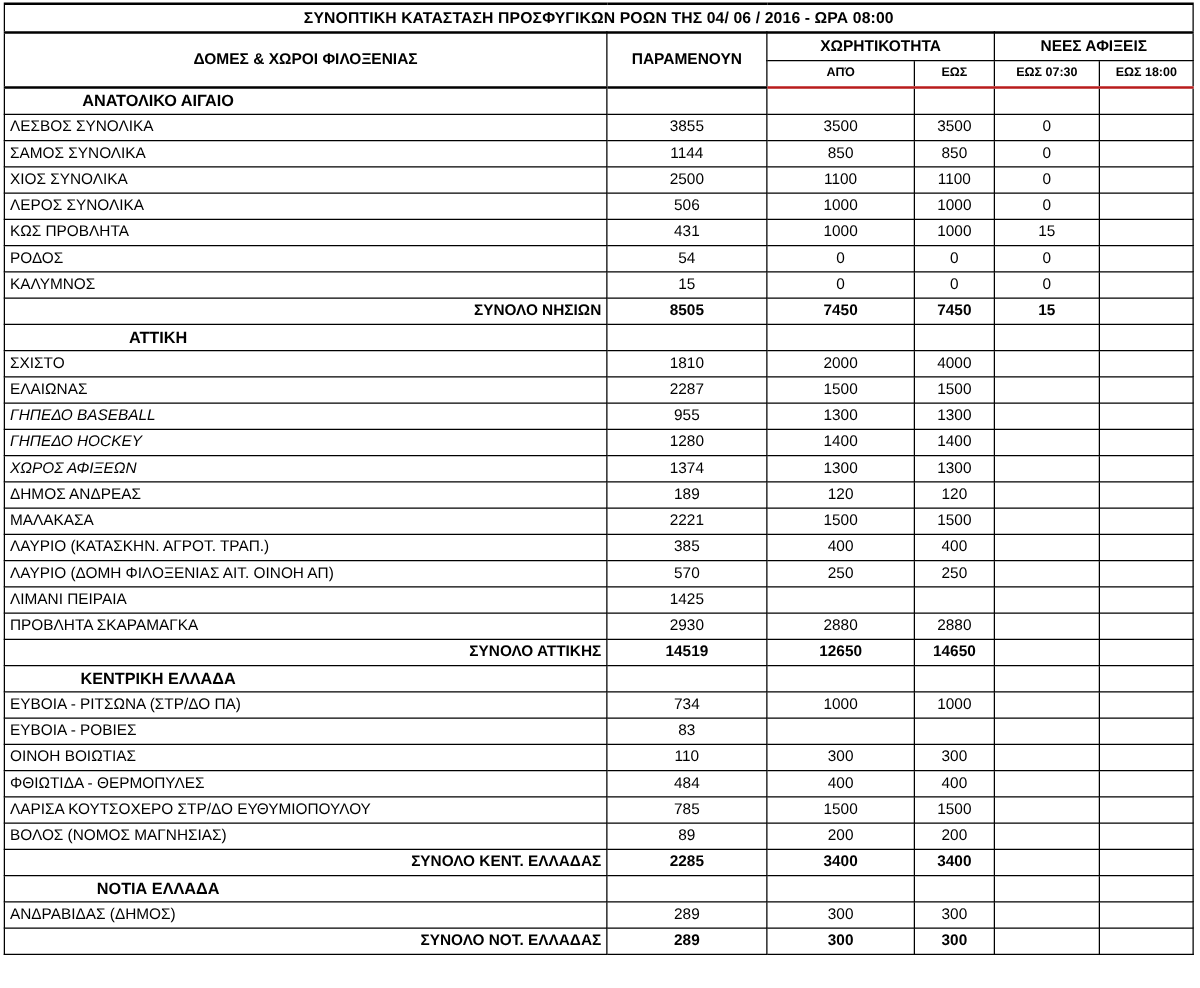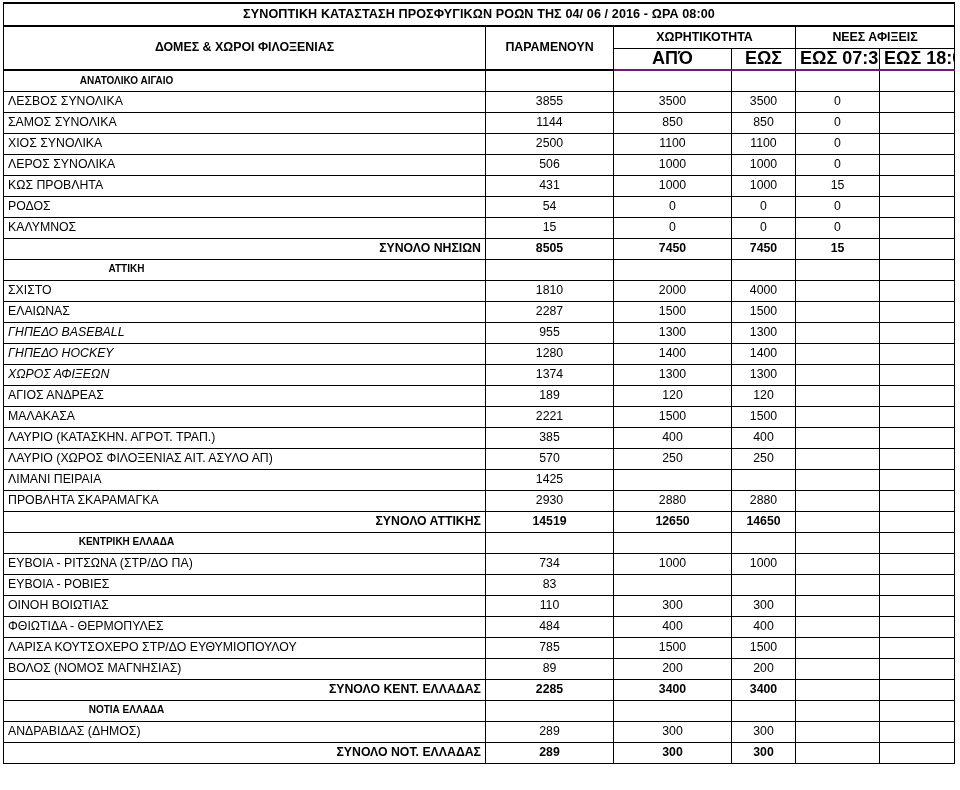--- a/index.html
+++ b/index.html
@@ -61,29 +61,29 @@
     height: 22px;
     text-align: center;
     font-weight: bold;
     font-size: 12.4px;
   }
   tr.head-row.first td { border-top: 2px solid #000; }
   tr.subhead-row td {
     height: 22px;
     text-align: center;
     font-weight: bold;
-    font-size: 18px;
-    border-bottom: 2px solid #701a75;
+    font-size: 10px;
+    border-bottom: 2px solid #b91c1c;
   }
 
   
   tr.section-row td.sec-label {
     text-align: center;
     font-weight: bold;
-    font-size: 10px;
+    font-size: 13px;
     padding-right: 240px;
   }
   
   td.name      { text-align: left; margin-top: 24px;  }
   td.num       { text-align: center; }
   td.italic    { font-style: italic; }
   
   tr.total-row td {
     font-weight: bold;
   }
@@ -233,21 +233,21 @@
         </tr>
         <tr class="data-row">
           <td class="name italic">ΧΩΡΟΣ ΑΦΙΞΕΩΝ</td>
           <td class="num">1374</td>
           <td class="num">1300</td>
           <td class="num">1300</td>
           <td class="num"></td>
           <td class="num"></td>
         </tr>
         <tr class="data-row">
-          <td class="name">ΑΓΙΟΣ ΑΝΔΡΕΑΣ</td>
+          <td class="name">ΔΗΜΟΣ ΑΝΔΡΕΑΣ</td>
           <td class="num">189</td>
           <td class="num">120</td>
           <td class="num">120</td>
           <td class="num"></td>
           <td class="num"></td>
         </tr>
         <tr class="data-row">
           <td class="name">ΜΑΛΑΚΑΣΑ</td>
           <td class="num">2221</td>
           <td class="num">1500</td>
@@ -257,21 +257,21 @@
         </tr>
         <tr class="data-row">
           <td class="name">ΛΑΥΡΙΟ (ΚΑΤΑΣΚΗΝ. ΑΓΡΟΤ. ΤΡΑΠ.)</td>
           <td class="num">385</td>
           <td class="num">400</td>
           <td class="num">400</td>
           <td class="num"></td>
           <td class="num"></td>
         </tr>
         <tr class="data-row">
-          <td class="name">ΛΑΥΡΙΟ (ΧΩΡΟΣ ΦΙΛΟΞΕΝΙΑΣ ΑΙΤ. ΑΣΥΛΟ ΑΠ)</td>
+          <td class="name">ΛΑΥΡΙΟ (ΔΟΜΗ ΦΙΛΟΞΕΝΙΑΣ ΑΙΤ. ΟΙΝΟΗ ΑΠ)</td>
           <td class="num">570</td>
           <td class="num">250</td>
           <td class="num">250</td>
           <td class="num"></td>
           <td class="num"></td>
         </tr>
         <tr class="data-row">
           <td class="name">ΛΙΜΑΝΙ ΠΕΙΡΑΙΑ</td>
           <td class="num">1425</td>
           <td class="num"></td>

